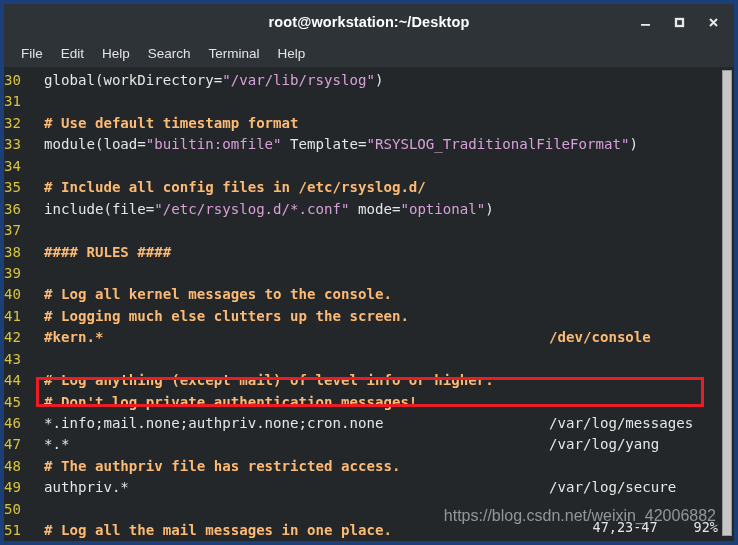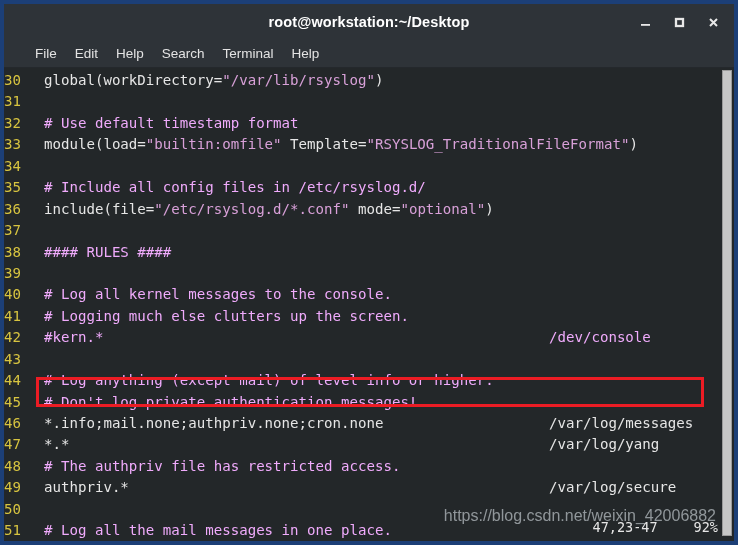--- a/index.html
+++ b/index.html
@@ -44,21 +44,21 @@
     font-size: 15px;
     line-height: 1;
   }
   .wbtn svg { display: block; }
   
   #menubar {
     height: 28px;
     flex: 0 0 28px;
     background: #2e3338;
     display: flex; align-items: center;
-    padding-left: 22px;
+    padding-left: 8px;
     border-bottom: 1px solid #24282c;
   }
   .menu-item {
     color: #e3e3e3;
     font-family: "Liberation Sans", sans-serif;
     font-size: 13.5px;
     padding: 3px 9px;
     white-space: nowrap;
   }
   
@@ -79,21 +79,21 @@
   .row { height: 21.45px; display: flex; align-items: baseline; }
   .lnum {
     color: #d7c440;
     width: 40px;
     padding-right: 8px;
     flex: 0 0 40px;
     white-space: pre;
   }
   .ltext { white-space: pre; position: relative; flex: 1 1 auto; }
   .c-plain   { color: #e6e6e6; }
-  .c-comment { color: #f0abfc; }
+  .c-comment { color: #fdba74; font-weight: bold; }
   .c-string  { color: #d8a0d8; }
   .dest {
     position: absolute;
     left: 505px;
     top: 0;
     white-space: pre;
     text-align: right;
   }
   
   #redbox {

